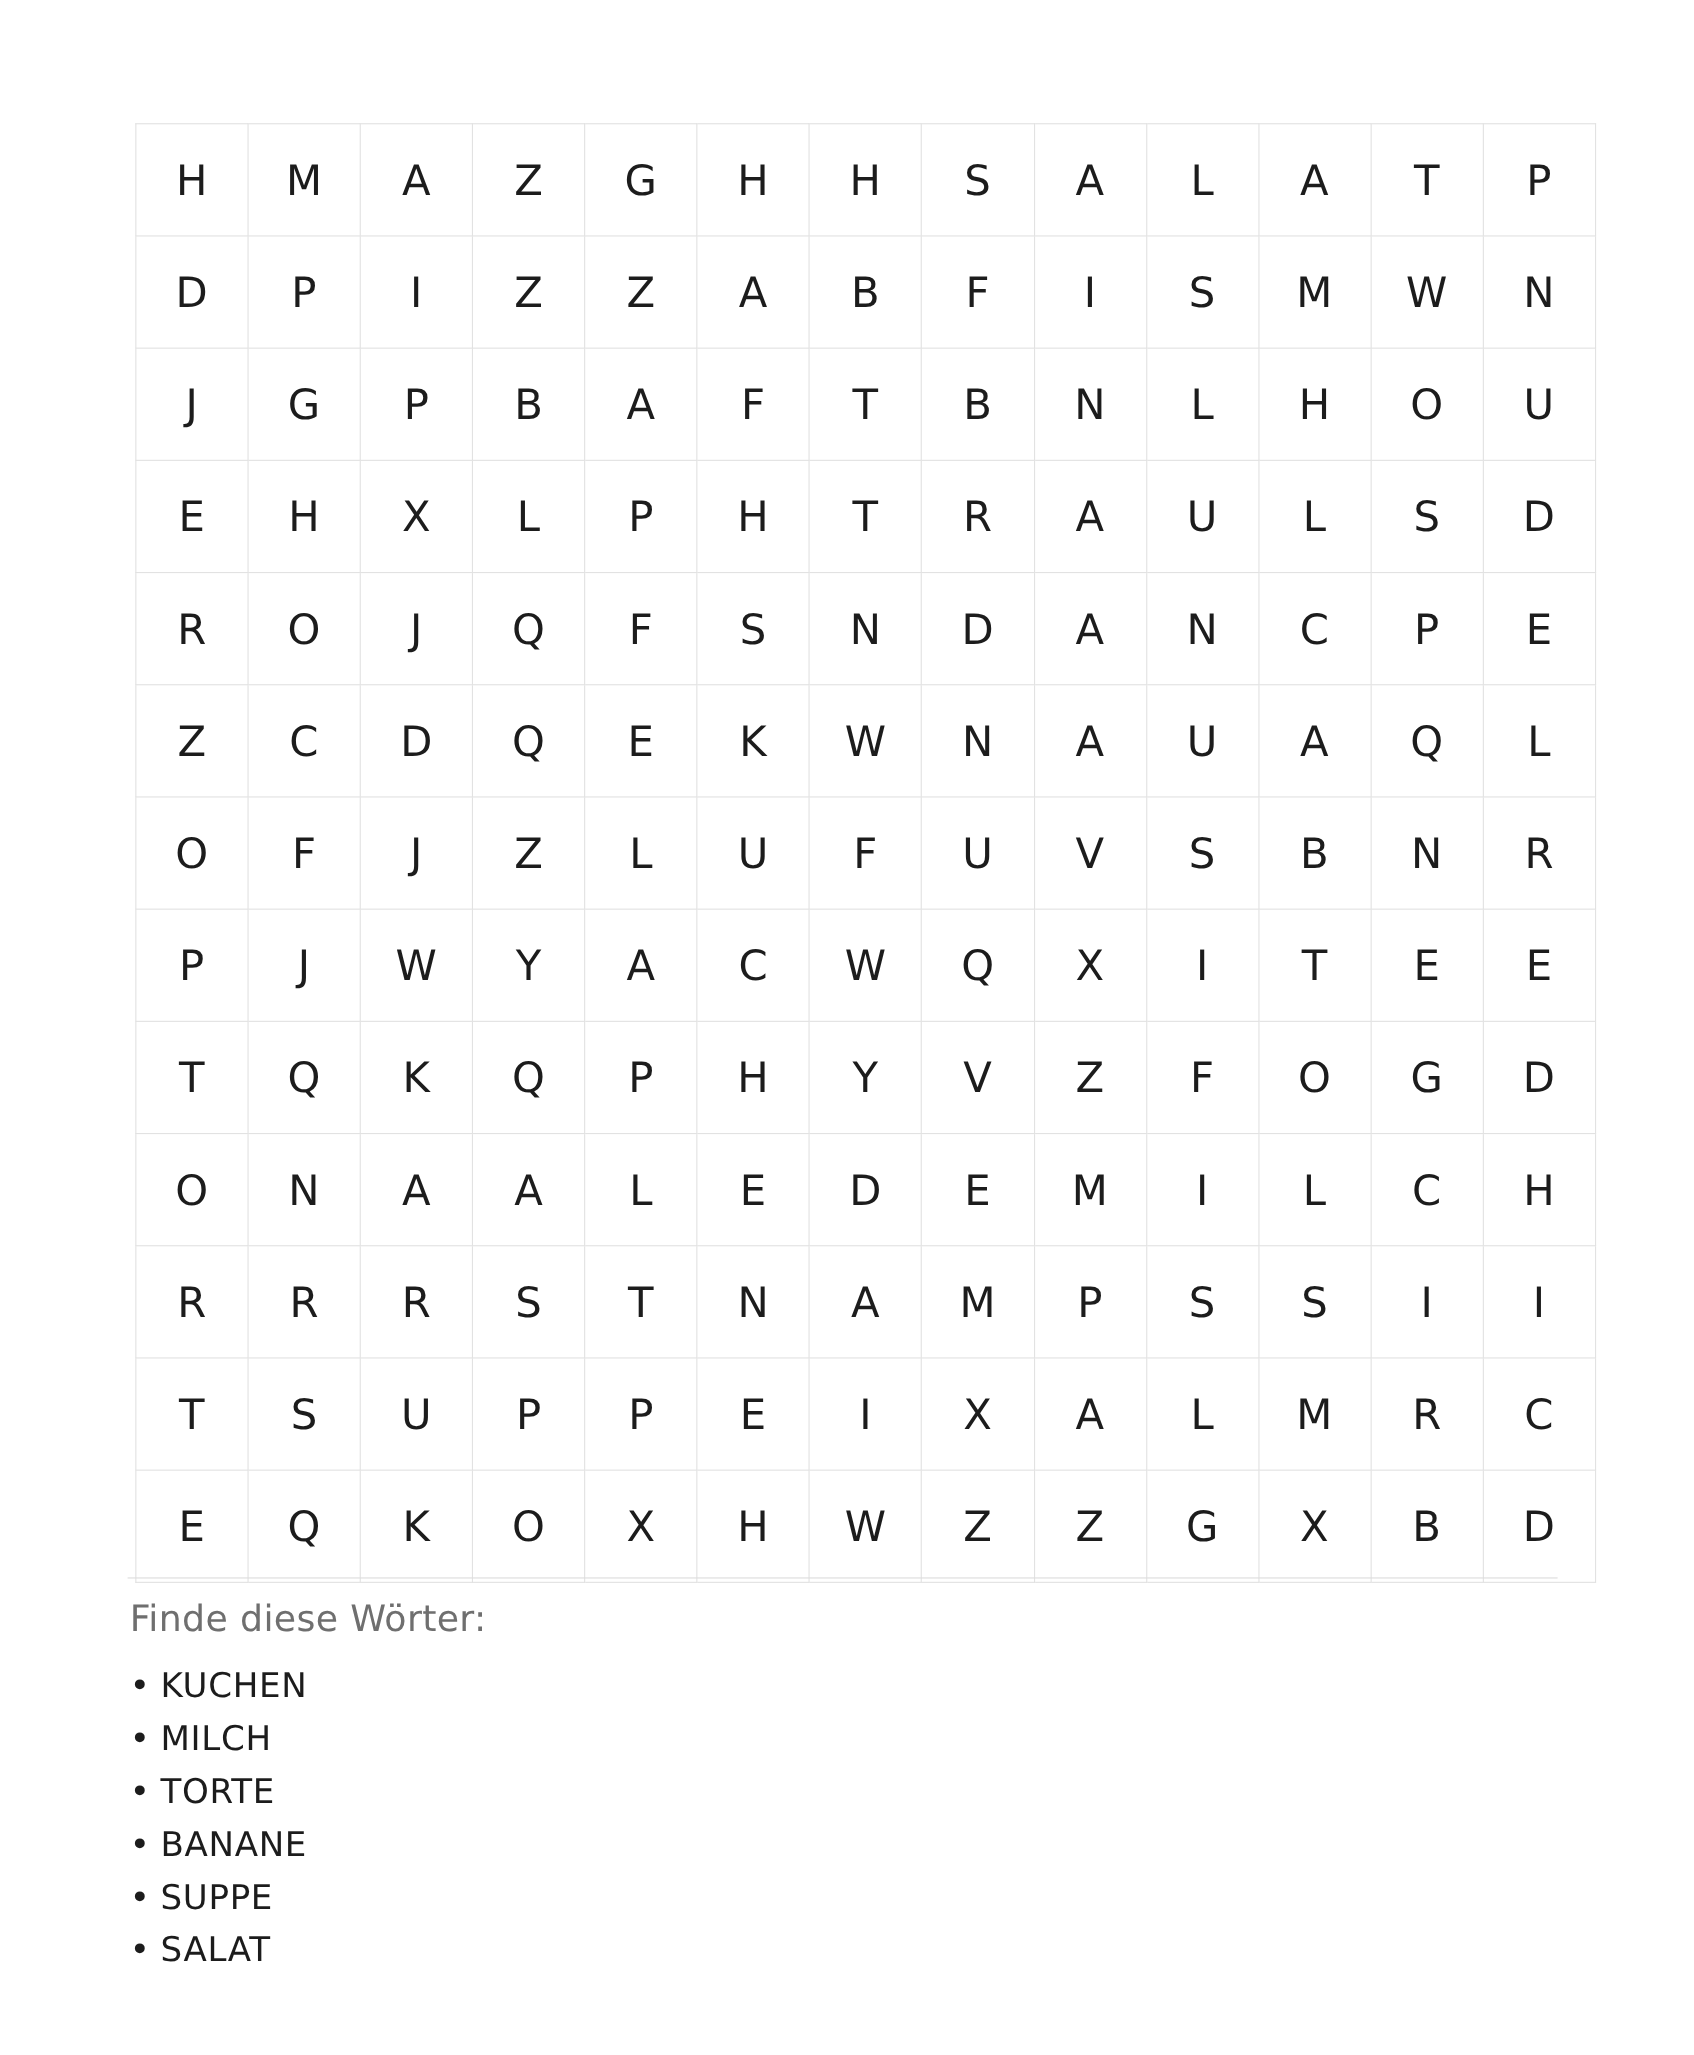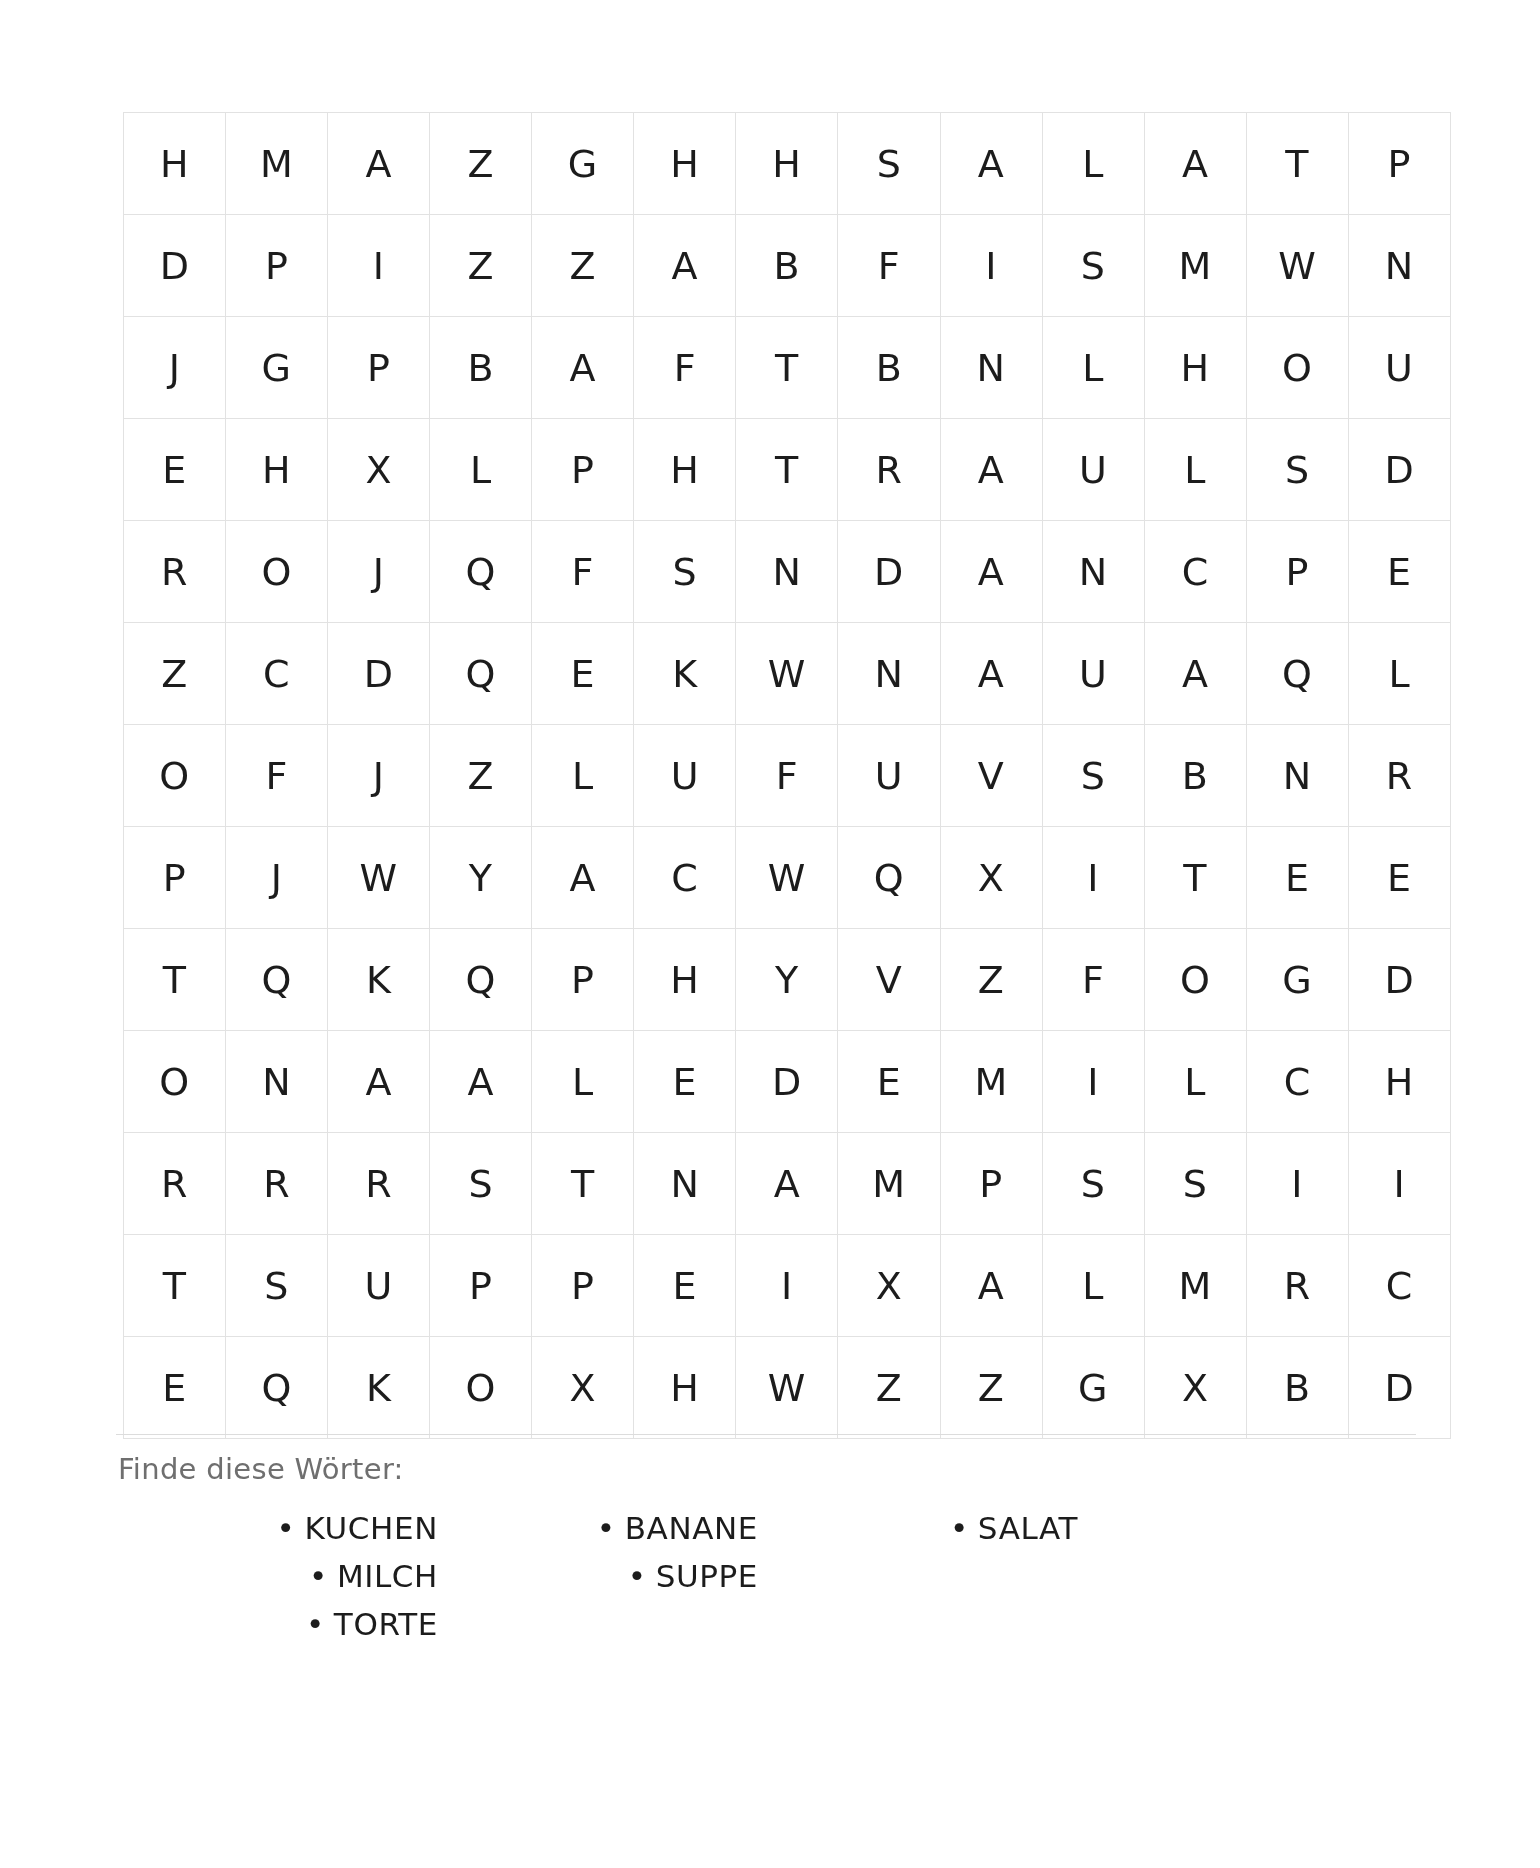--- a/index.html
+++ b/index.html
@@ -54,32 +54,31 @@
     height: 1px;
     background: #dcdcdc;
   }
   .words-section {
     position: absolute;
     left: 118px;
     top: 1452px;
     width: 1300px;
   }
   .words-title {
-    font-size: 29px;
+    font-size: 33px;
     color: #6f6f6f;
     font-family: "DejaVu Sans", sans-serif;
     font-weight: 400;
     margin-bottom: 18px;
     letter-spacing: 0.3px;
   }
   .words-columns {
     display: flex;
-    flex-direction: row;
+    flex-direction: column;
     align-items: flex-start;
-    text-align: right;
   }
   .words-col {
     width: 320px;
   }
   .word-item {
     font-size: 31px;
     color: #1c1c1c;
     line-height: 1.55;
     white-space: nowrap;
     letter-spacing: 0.6px;

